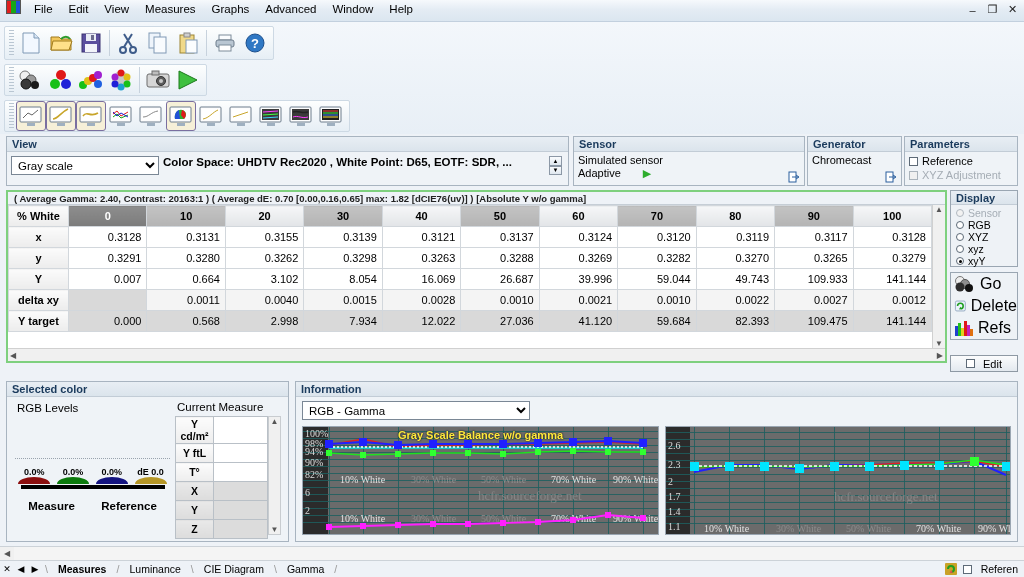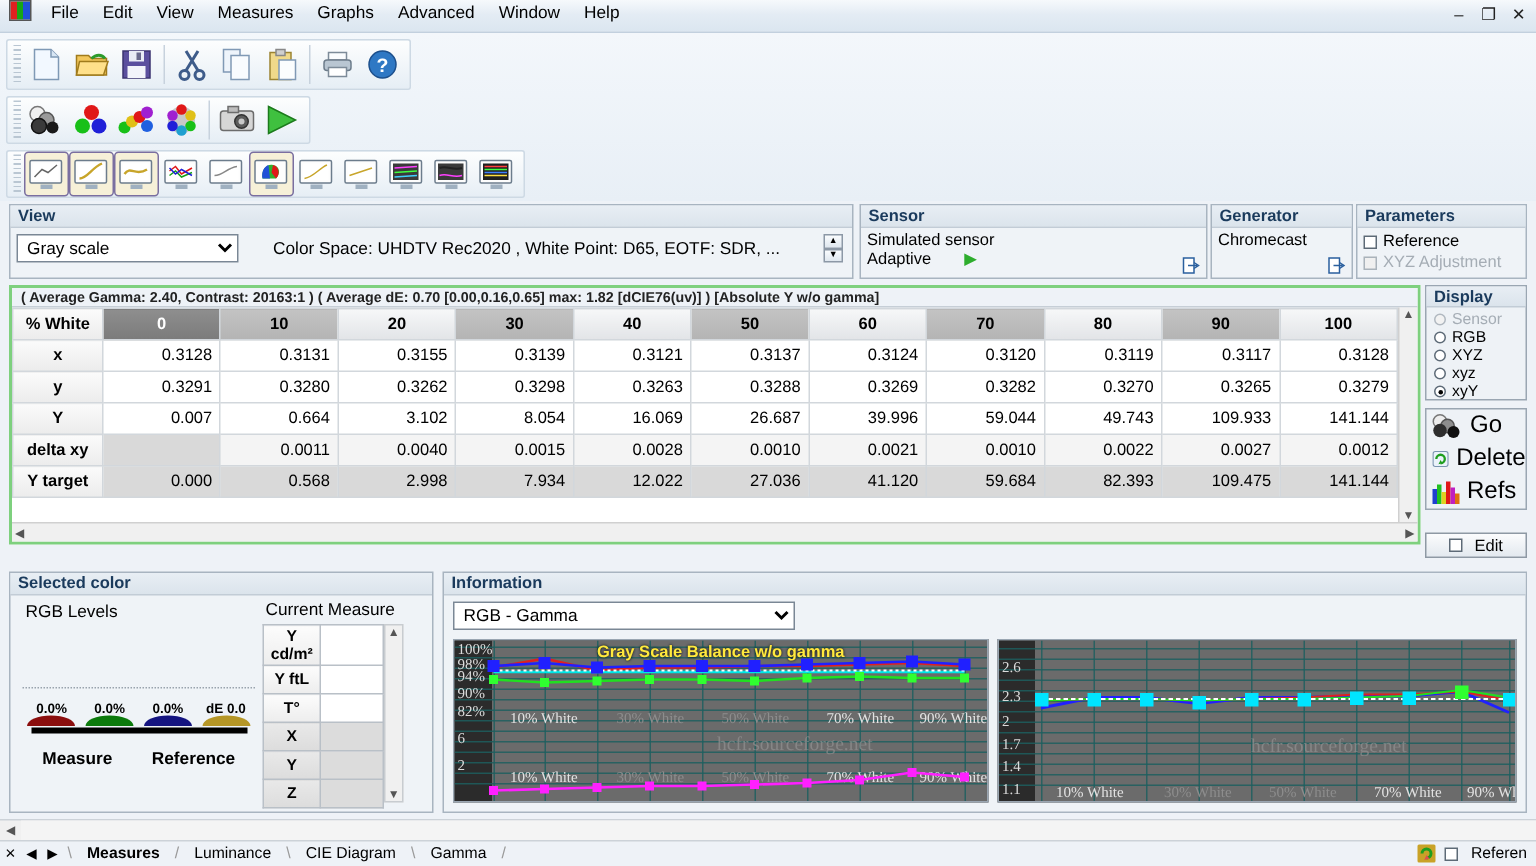--- a/index.html
+++ b/index.html
@@ -57,28 +57,28 @@
     position:absolute;
   }
   .panel-title{
     height:15px; line-height:15px;
     background:linear-gradient(to bottom,#e8eef4,#dbe4ec);
     border-bottom:1px solid #c2ccd6;
     font-weight:bold; font-size:11px; padding-left:5px; color:#1a3a5c;
   }
   
   #viewpanel{ left:6px; top:136px; width:563px; height:50px; }
-  #viewrow{ display:flex; align-items:center; padding:4px 4px 0 4px; }
+  #viewrow{ display:flex; padding:4px 4px 0 4px; }
   select.combo{
     font-family:"Liberation Sans",sans-serif; font-size:11.5px;
     height:19px; border:1px solid #7a8795; background:#fff;
     padding-left:2px;
   }
   #cspace{
-    flex:1; margin-left:23px; font-weight:normal; font-size:11.5px;
+    flex:1; margin-left:4px; font-weight:bold; font-size:11.5px;
     white-space:nowrap; overflow:hidden;
   }
   .spinner{
     width:13px;height:19px;display:flex;flex-direction:column;margin-right:2px;
   }
   .spinner div{
     flex:1;border:1px solid #8c98a6;background:linear-gradient(to bottom,#fafcfe,#dfe7ef);
     display:flex;align-items:center;justify-content:center;font-size:6px;line-height:6px;
   }
   
@@ -177,21 +177,21 @@
     background:#eff3f7;
   }
   #dashline{ position:absolute;left:0;top:40px;width:100%;border-top:1px dotted #99a3ad;}
   .barset{ position:absolute; bottom:10px; left:0; width:100%; display:flex; justify-content:space-around; align-items:flex-end;}
   .barwrap{ width:32px; text-align:center; }
   .barpct{ font-size:9px; font-weight:bold; }
   .bardome{ height:7px; border-radius:50% 50% 0 0 / 100% 100% 0 0; }
   #barbase{ position:absolute; bottom:5px; left:6px; width:144px; height:4px; background:#000; }
   #mrlabels{ position:absolute; left:8px; top:118px; width:155px; display:flex; justify-content:space-around; font-weight:bold; font-size:11.5px; }
   #measgrid{ position:absolute; left:168px; top:34px; width:108px; height:119px; display:flex; }
-  table.meas{ border-collapse:collapse; width:81px; table-layout:fixed; }
+  table.meas{ border-collapse:collapse; width:93px; table-layout:fixed; }
   table.meas td{ border:1px solid #b9c0c7; height:19px; font-size:10.5px; }
   td.mlabel{ width:38px; text-align:center; font-weight:bold;
              background:linear-gradient(to bottom,#fcfcfc,#ededed); }
   td.mval{ background:#fff; }
   td.mval.gray{ background:#dcdcdc; }
   td.mlabel.gray{ background:linear-gradient(to bottom,#e9e9e9,#dcdcdc); }
   #measscroll{
     width:13px; background:#f0f0f0; border:1px solid #c8ccd0;
     display:flex; flex-direction:column; justify-content:space-between;
     align-items:center; font-size:8px; color:#555;

